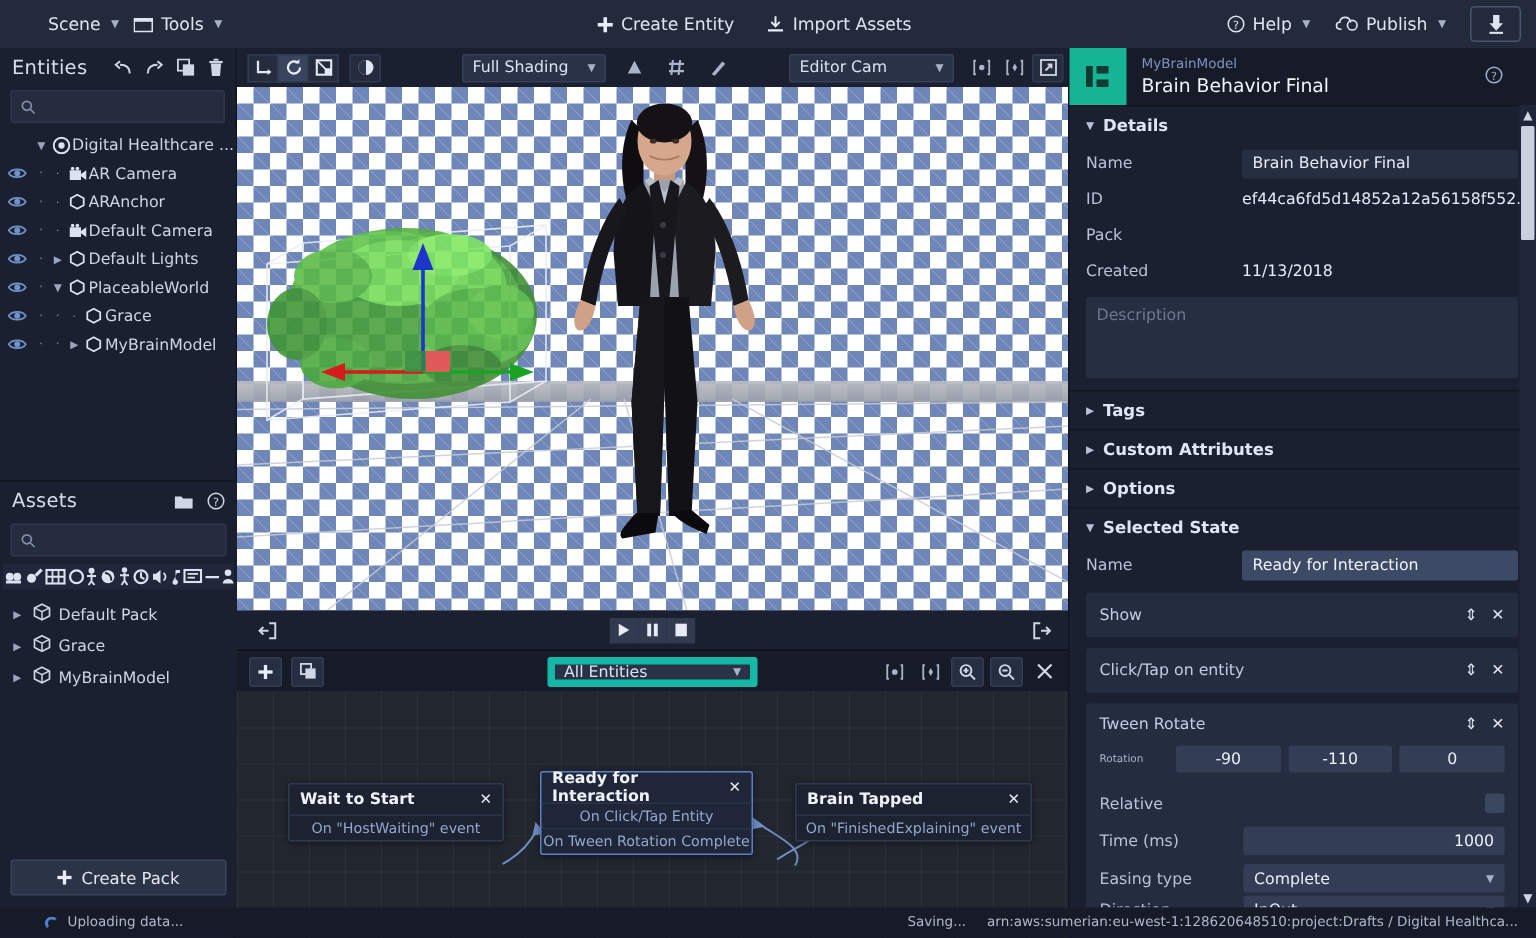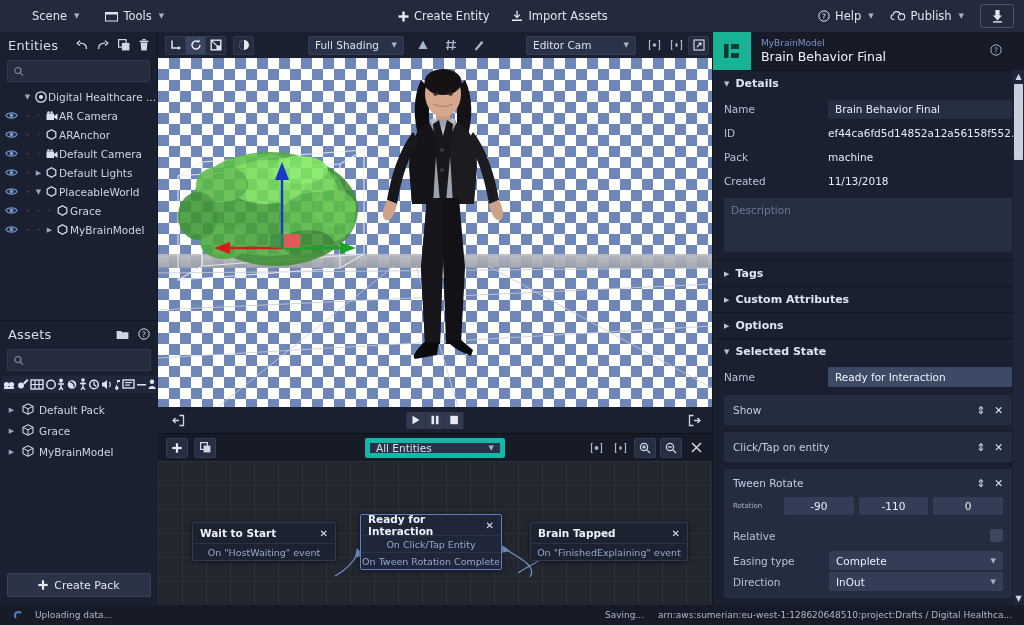--- a/index.html
+++ b/index.html
@@ -11,21 +11,21 @@
     color: #c7cede;
     -webkit-font-smoothing: antialiased;
   }
   #app { position: relative; width: 1024px; height: 625px; }
 
   
   .topbar {
     position: absolute; top: 0; left: 0; width: 1024px; height: 32px;
     background: #232a3c; display: flex; align-items: center;
   }
-  .tb-left { display: flex; align-items: center; gap: 26px; padding-left: 14px; }
+  .tb-left { display: flex; align-items: center; gap: 10px; padding-left: 14px; }
   .tb-item {
     display: flex; align-items: center; gap: 5px;
     color: #dfe5f0; font-size: 11.5px; cursor: default; white-space: nowrap;
   }
   .tb-center {
     position: absolute; left: 398px; top: 0; height: 32px;
     display: flex; align-items: center; gap: 22px;
   }
   .tb-right {
     position: absolute; right: 10px; top: 0; height: 32px;
@@ -272,21 +272,21 @@
     flex: 1; height: 20px; background: #3d4a66; border-radius: 2px;
     display: flex; align-items: center; padding: 0 7px; font-size: 10.5px; color: #f0f4fb;
   }
 
   
   .statusbar {
     position: absolute; left: 0; bottom: 0; width: 1024px; height: 20px;
     background: #161b27; display: flex; align-items: center;
     font-size: 9px; color: #aeb8cc;
   }
-  .sb-left { display: flex; align-items: center; gap: 12px; padding-left: 14px; }
+  .sb-left { display: flex; align-items: center; gap: 6px; padding-left: 14px; margin-left: 16px; }
   .sb-right {
     position: absolute; right: 12px; display: flex; align-items: center; gap: 14px;
   }
   .spinner {
     width: 9px; height: 9px; border: 2px solid transparent;
     border-top-color: #4f7fd0; border-left-color: #4f7fd0; border-radius: 50%;
   }
 </style>
 </head>
 <body>
@@ -968,21 +968,20 @@
       <div class="field">
         <span class="flabel">Name</span>
         <span class="fval">Brain Behavior Final</span>
       </div>
       <div class="field">
         <span class="flabel">ID</span>
         <span class="fval plain">ef44ca6fd5d14852a12a56158f552...</span>
       </div>
       <div class="field">
         <span class="flabel">Pack</span>
-        <span class="fval plain">machine</span>
       </div>
       <div class="field">
         <span class="flabel">Created</span>
         <span class="fval plain">11/13/2018</span>
       </div>
       <div class="fdesc">Description</div>
 
       <div id="collapsed-sections">
           <div class="section" style="margin-top: 8px;">
             <span class="arr">▶</span>
@@ -1041,20 +1040,24 @@
           <span class="rot-lbl">Rotation</span>
           <span class="rot-in">-90</span>
           <span class="rot-in">-110</span>
           <span class="rot-in">0</span>
         </div>
         <div class="crow">
           <span class="clabel">Relative</span>
           <span class="checkbox"></span>
         </div>
         <div class="crow">
+          <span class="clabel">Time (ms)</span>
+          <span class="cval right">1000</span>
+        </div>
+        <div class="crow">
           <span class="clabel">Easing type</span>
           <span class="cval dd">
             <span>Complete</span>
             <span class="caret">▼</span>
           </span>
         </div>
         <div class="crow" style="padding-bottom:8px;">
           <span class="clabel">Direction</span>
           <span class="cval dd">
             <span>InOut</span>

